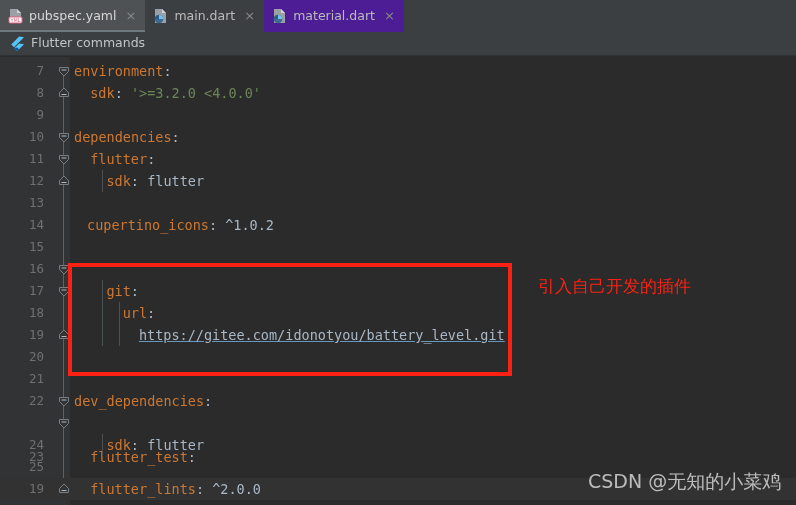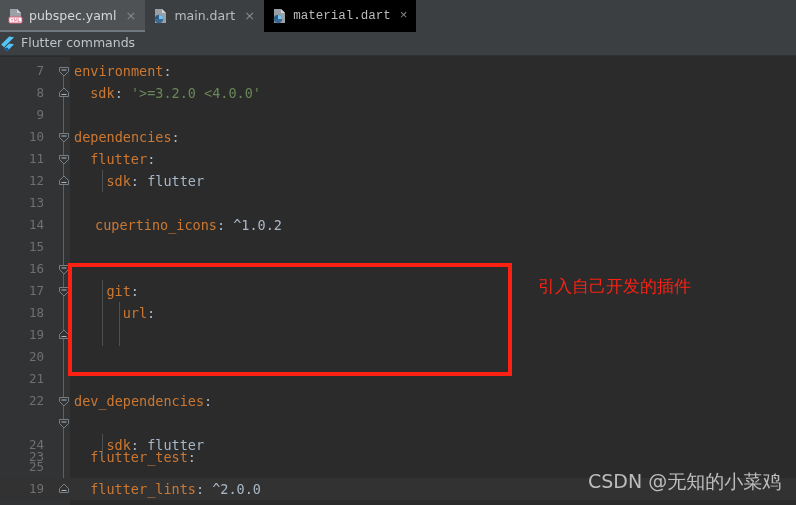--- a/index.html
+++ b/index.html
@@ -49,21 +49,21 @@
     background: #4e5254;
     color: #d6d6d6;
   }
   .tab.active::after {
     content: "";
     position: absolute;
     left: 0; right: 0; bottom: 0;
     height: 2px;
     background: #6e7a80;
   }
-  .tab.dim { background: #000000; font-family: Liberation Mono, monospace; }
+  .tab.dim { background: #4c1d95; }
   .tab-label { line-height: 1; }
   .tab-close {
     font-size: 13px;
     color: #8a8a8a;
     line-height: 1;
     margin-left: 3px;
     padding-bottom: 1px;
   }
   .tabicon { width: 15px; height: 16px; flex: 0 0 15px; display:block; }
 
@@ -71,20 +71,21 @@
   .cmdbar {
     position: absolute;
     left: 0; top: 32px;
     width: 796px;
     height: 24px;
     background: #3c3f41;
     border-bottom: 1px solid #2f3234;
     display: flex;
     align-items: center;
     gap: 7px;
+    padding-left: 10px;
     box-sizing: border-box;
   }
   .cmdbar .label {
     font-family: "DejaVu Sans", sans-serif;
     font-size: 12.5px;
     color: #bfc4c8;
     line-height: 1;
   }
 
   
@@ -298,38 +299,39 @@
         <div class="row" style="top: 113px;">
           <div class="linenum">12</div>
           <div class="code" style="left: 106.48px;"><span class="k">sdk</span><span class="p">: </span><span class="v">flutter</span></div>
         </div>
         <div class="row" style="top: 135px;">
           <div class="linenum">13</div>
           <div class="code" style="left: 74px;"></div>
         </div>
         <div class="row" style="top: 157px;">
           <div class="linenum">14</div>
-          <div class="code" style="left: 95px;"><span class="k">cupertino_icons</span><span class="p">: </span><span class="v">^1.0.2</span></div>
+          <div class="code" style="left: 87px;"><span class="k">cupertino_icons</span><span class="p">: </span><span class="v">^1.0.2</span></div>
         </div>
         <div class="row" style="top: 179px;">
           <div class="linenum">15</div>
         </div>
         <div class="row" style="top: 201px;">
           <div class="linenum">16</div>
         </div>
         <div class="row" style="top: 223px;">
           <div class="linenum">17</div>
           <div class="code" style="left: 106.48px;"><span class="k">git</span><span class="p">:</span></div>
         </div>
         <div class="row" style="top: 245px;">
           <div class="linenum">18</div>
           <div class="code" style="left: 122.72px;"><span class="k">url</span><span class="p">:</span></div>
         </div>
         <div class="row" style="top: 267px;">
           <div class="linenum">19</div>
+          <div class="code" style="left: 138.96px;"><span class="url">https://gitee.com/idonotyou/battery_level.git</span></div>
         </div>
         <div class="row" style="top: 289px;">
           <div class="linenum">20</div>
           <div class="code" style="left: 74px;"></div>
         </div>
         <div class="row" style="top: 311px;">
           <div class="linenum">21</div>
           <div class="code" style="left: 74px;"></div>
         </div>
         <div class="row" style="top: 333px;">

